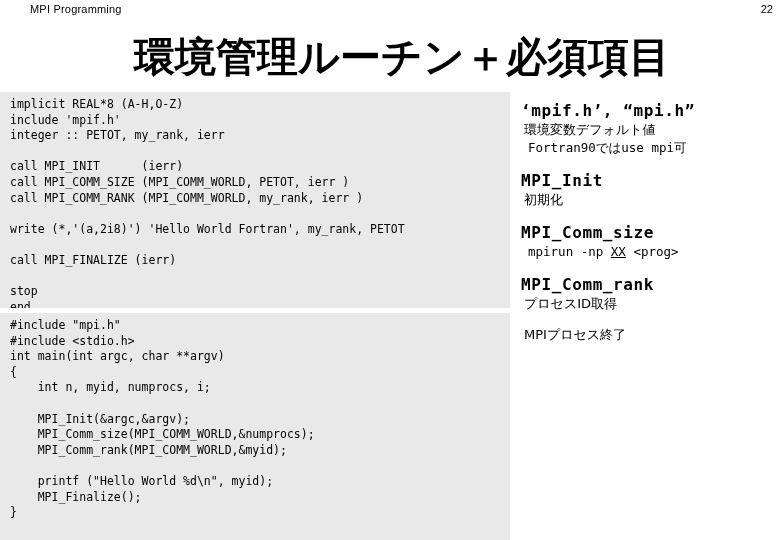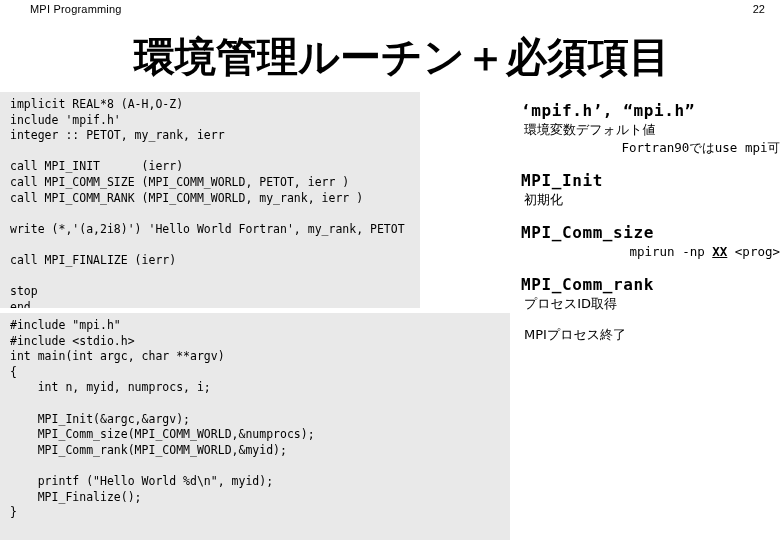--- a/index.html
+++ b/index.html
@@ -27,21 +27,21 @@
     position: absolute;
     left: 6px;
     top: 3px;
     font-size: 11px;
     letter-spacing: 0.2px;
     white-space: nowrap;
     padding-left: 24px;
   }
   #page-number {
     position: absolute;
-    right: 15px;
+    right: 7px;
     top: 3px;
     font-size: 11px;
     white-space: nowrap;
   }
 
   
   #slide-title {
     position: absolute;
     top: 33px;
     left: 0;
@@ -65,21 +65,21 @@
     font-size: 11.5px;
     line-height: 15.6px;
     white-space: pre;
     color: #000000;
     box-sizing: border-box;
     padding: 5px 0 5px 10px;
     overflow: hidden;
   }
   #fortran-code-panel {
     top: 92px;
-    width: 420px;
+    width: 510px;
     height: 216px;
   }
   #c-code-panel {
     top: 313px;
     width: 510px;
     height: 227px;
   }
   .code-line { display: block; min-height: 15.6px; }
 
   
@@ -108,23 +108,22 @@
   }
   .note-sub-mono {
     font-family: "DejaVu Sans Mono", monospace;
     font-size: 12.5px;
     line-height: 18px;
     white-space: nowrap;
     margin-left: 17px;
   }
   .note-sub-deep {
     margin-left: 15px;
-    text-align: right;
   }
-  .underline-token { text-decoration: underline; font-weight: bold; }
+  .underline-token { text-decoration: underline; }
 </style>
 </head>
 <body>
 
 <div id="header-bar">
   <div id="header-title">MPI Programming</div>
   <div id="page-number">22</div>
 </div>
 
 <div id="slide-title">環境管理ルーチン＋必須項目</div>

